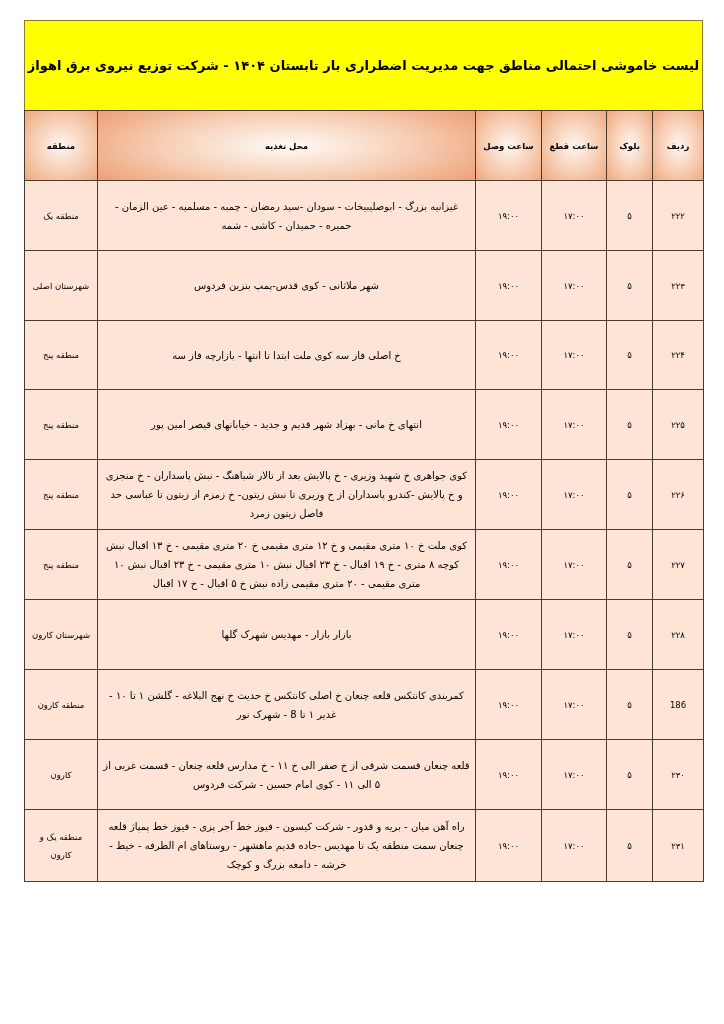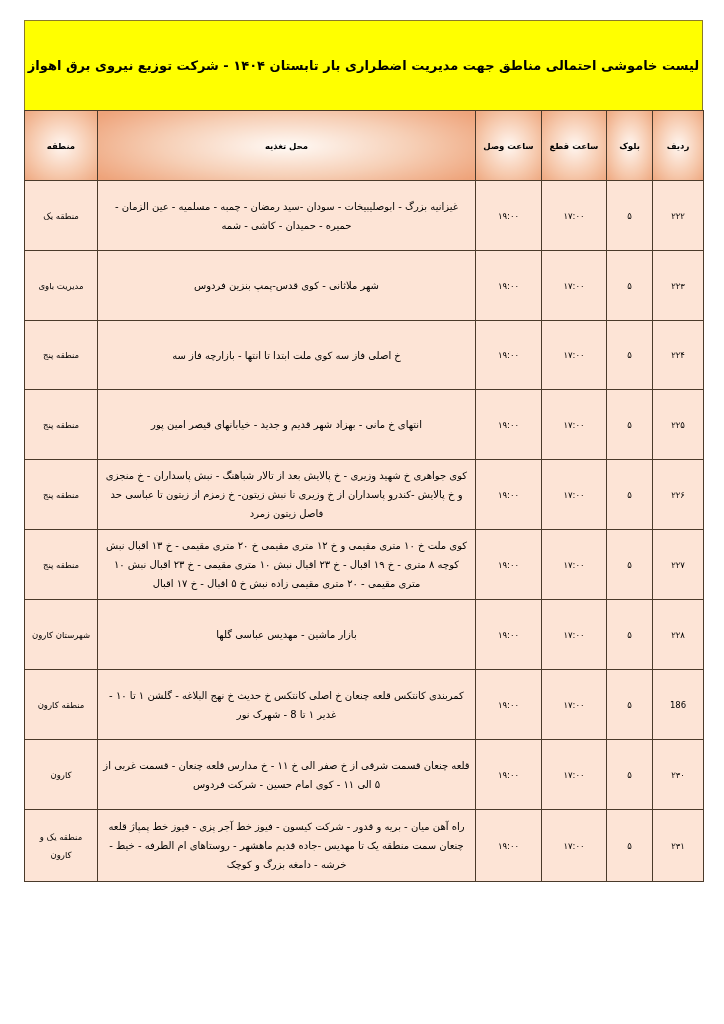--- a/index.html
+++ b/index.html
@@ -56,21 +56,21 @@
         <td>۱۹:۰۰</td>
         <td class="loc">غیزانیه بزرگ - ابوصلیبیخات - سودان -سید رمضان - چمبه - مسلمیه - عین الزمان - حمیره - حمیدان - کاشی - شمه</td>
         <td>منطقه یک</td>
       </tr>
       <tr class="r1">
         <td>۲۲۳</td>
         <td>۵</td>
         <td>۱۷:۰۰</td>
         <td>۱۹:۰۰</td>
         <td class="loc">شهر ملاثانی - کوی قدس-پمپ بنزین فردوس</td>
-        <td>مدیریت باوی</td>
+        <td>شهرستان اصلی</td>
       </tr>
       <tr class="r2">
         <td>۲۲۴</td>
         <td>۵</td>
         <td>۱۷:۰۰</td>
         <td>۱۹:۰۰</td>
         <td class="loc">خ اصلی فاز سه کوی ملت ابتدا تا انتها - بازارچه فاز سه</td>
         <td>منطقه پنج</td>
       </tr>
       <tr class="r1">
@@ -95,21 +95,21 @@
         <td>۱۷:۰۰</td>
         <td>۱۹:۰۰</td>
         <td class="loc">کوی ملت خ ۱۰ متری مقیمی و خ ۱۲ متری مقیمی خ ۲۰ متری مقیمی - خ ۱۳ اقبال نبش کوچه ۸ متری - خ ۱۹ اقبال - خ ۲۳ اقبال نبش ۱۰ متری مقیمی - خ ۲۳ اقبال نبش ۱۰ متری مقیمی - ۲۰ متری مقیمی زاده نبش خ ۵ اقبال - خ ۱۷ اقبال</td>
         <td>منطقه پنج</td>
       </tr>
       <tr class="r1">
         <td>۲۲۸</td>
         <td>۵</td>
         <td>۱۷:۰۰</td>
         <td>۱۹:۰۰</td>
-        <td class="loc">بازار ماشین - مهدیس عباسی گلها</td>
+        <td class="loc">بازار بازار - مهدیس شهرک گلها</td>
         <td>شهرستان کارون</td>
       </tr>
       <tr class="r1">
         <td>186</td>
         <td>۵</td>
         <td>۱۷:۰۰</td>
         <td>۱۹:۰۰</td>
         <td class="loc">کمربندی کانتکس قلعه چنعان خ اصلی کانتکس خ حدیث خ نهج البلاغه - گلشن ۱ تا ۱۰ - غدیر ۱ تا 8 - شهرک نور</td>
         <td>منطقه کارون</td>
       </tr>

